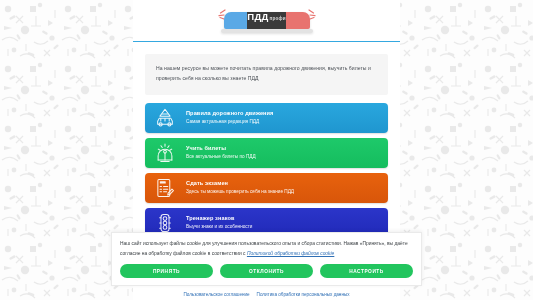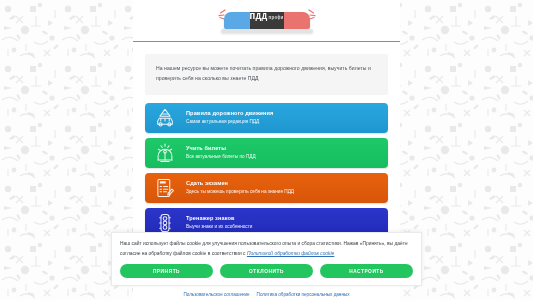--- a/index.html
+++ b/index.html
@@ -44,21 +44,20 @@
     border-bottom: 1.2px solid #35a8e0;
     position: relative;
   }
   .logo-wrap {
     position: relative;
     width: 118px;
     height: 30px;
     display: flex;
     align-items: center;
     justify-content: center;
-    font-family: Liberation Mono, monospace;
   }
   .logo-lightbar {
     position: relative;
     width: 86px;
     height: 17px;
     display: flex;
     align-items: stretch;
     filter: drop-shadow(0 1px 1px rgba(0,0,0,0.12));
   }
   .lb-blue {

